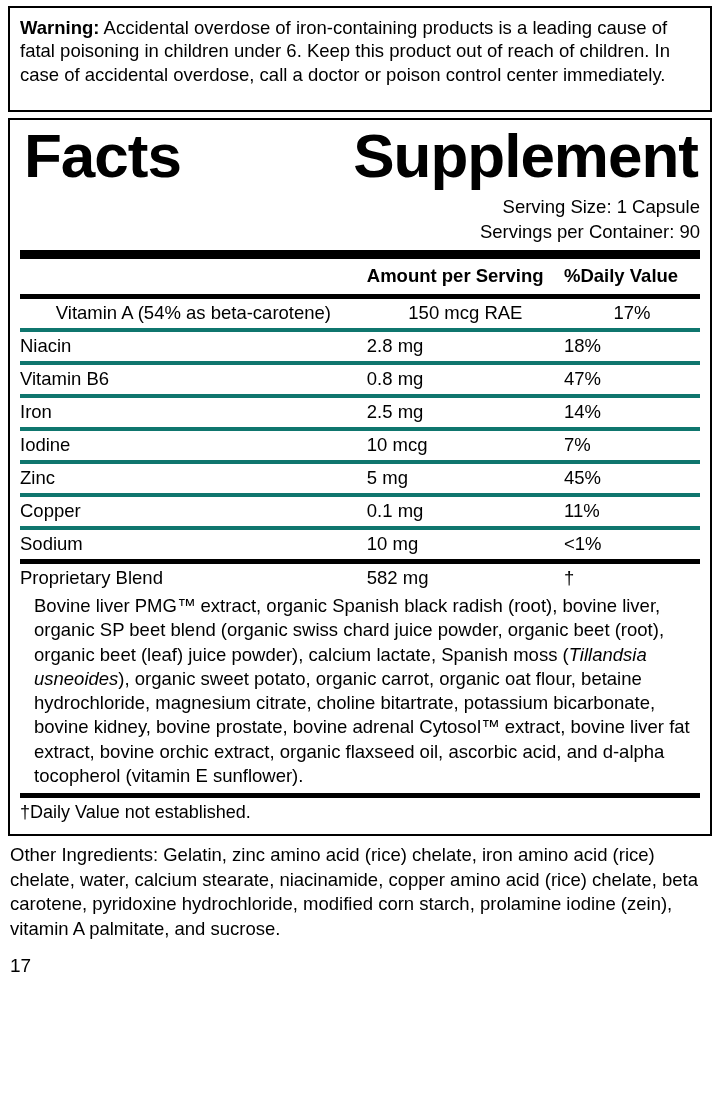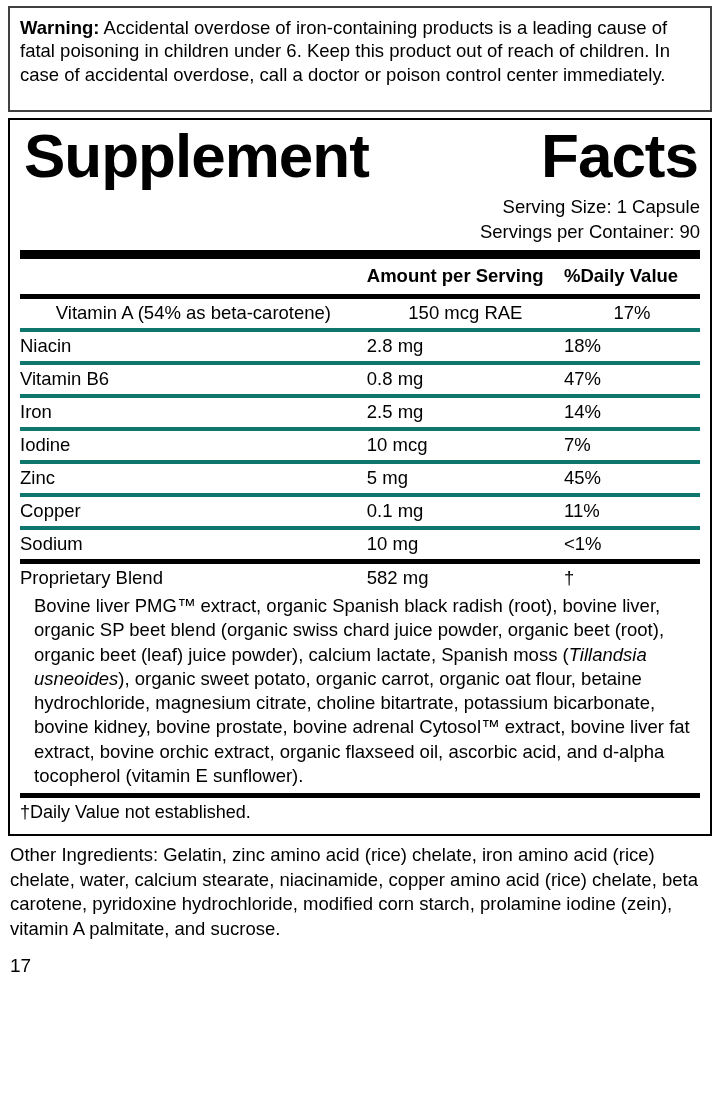--- a/index.html
+++ b/index.html
@@ -17,21 +17,21 @@
   .page {
     position: relative;
     width: 720px;
     height: 1106px;
     box-sizing: border-box;
     padding: 6px 8px 0 8px;
   }
 
   
   .warning-box {
-    border: 2px solid #404040;
+    border: 2px solid #000000;
     box-sizing: border-box;
     padding: 8px 10px 24px 10px;
     margin-bottom: 6px;
   }
   .warning-text {
     font-size: 18.5px;
     line-height: 1.27;
   }
   .warning-text b {
     font-weight: bold;
@@ -130,22 +130,22 @@
 
 <div class="page">
 
   <div class="warning-box">
     <div class="warning-text"><b>Warning:</b><span> Accidental overdose of iron-containing products is a leading cause of fatal poisoning in children under 6. Keep this product out of reach of children. In case of accidental overdose, call a doctor or poison control center immediately.</span></div>
   </div>
 
   <div class="facts-box">
 
     <div class="facts-title">
+      <span>Facts</span>
       <span>Supplement</span>
-      <span>Facts</span>
     </div>
 
     <div class="serving-lines">
       <div>Serving Size: 1 Capsule</div>
       <div>Servings per Container: 90</div>
     </div>
 
     <div class="rule-thick"></div>
 
     <table class="nutri">

